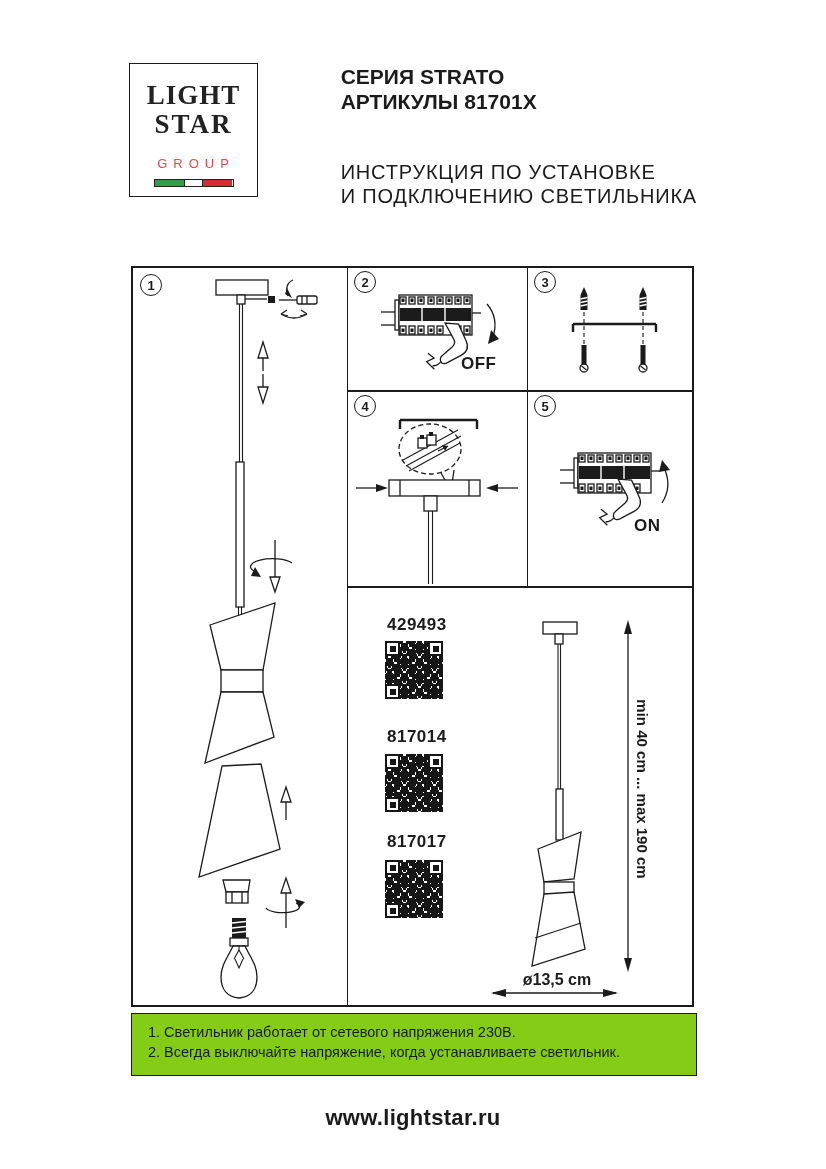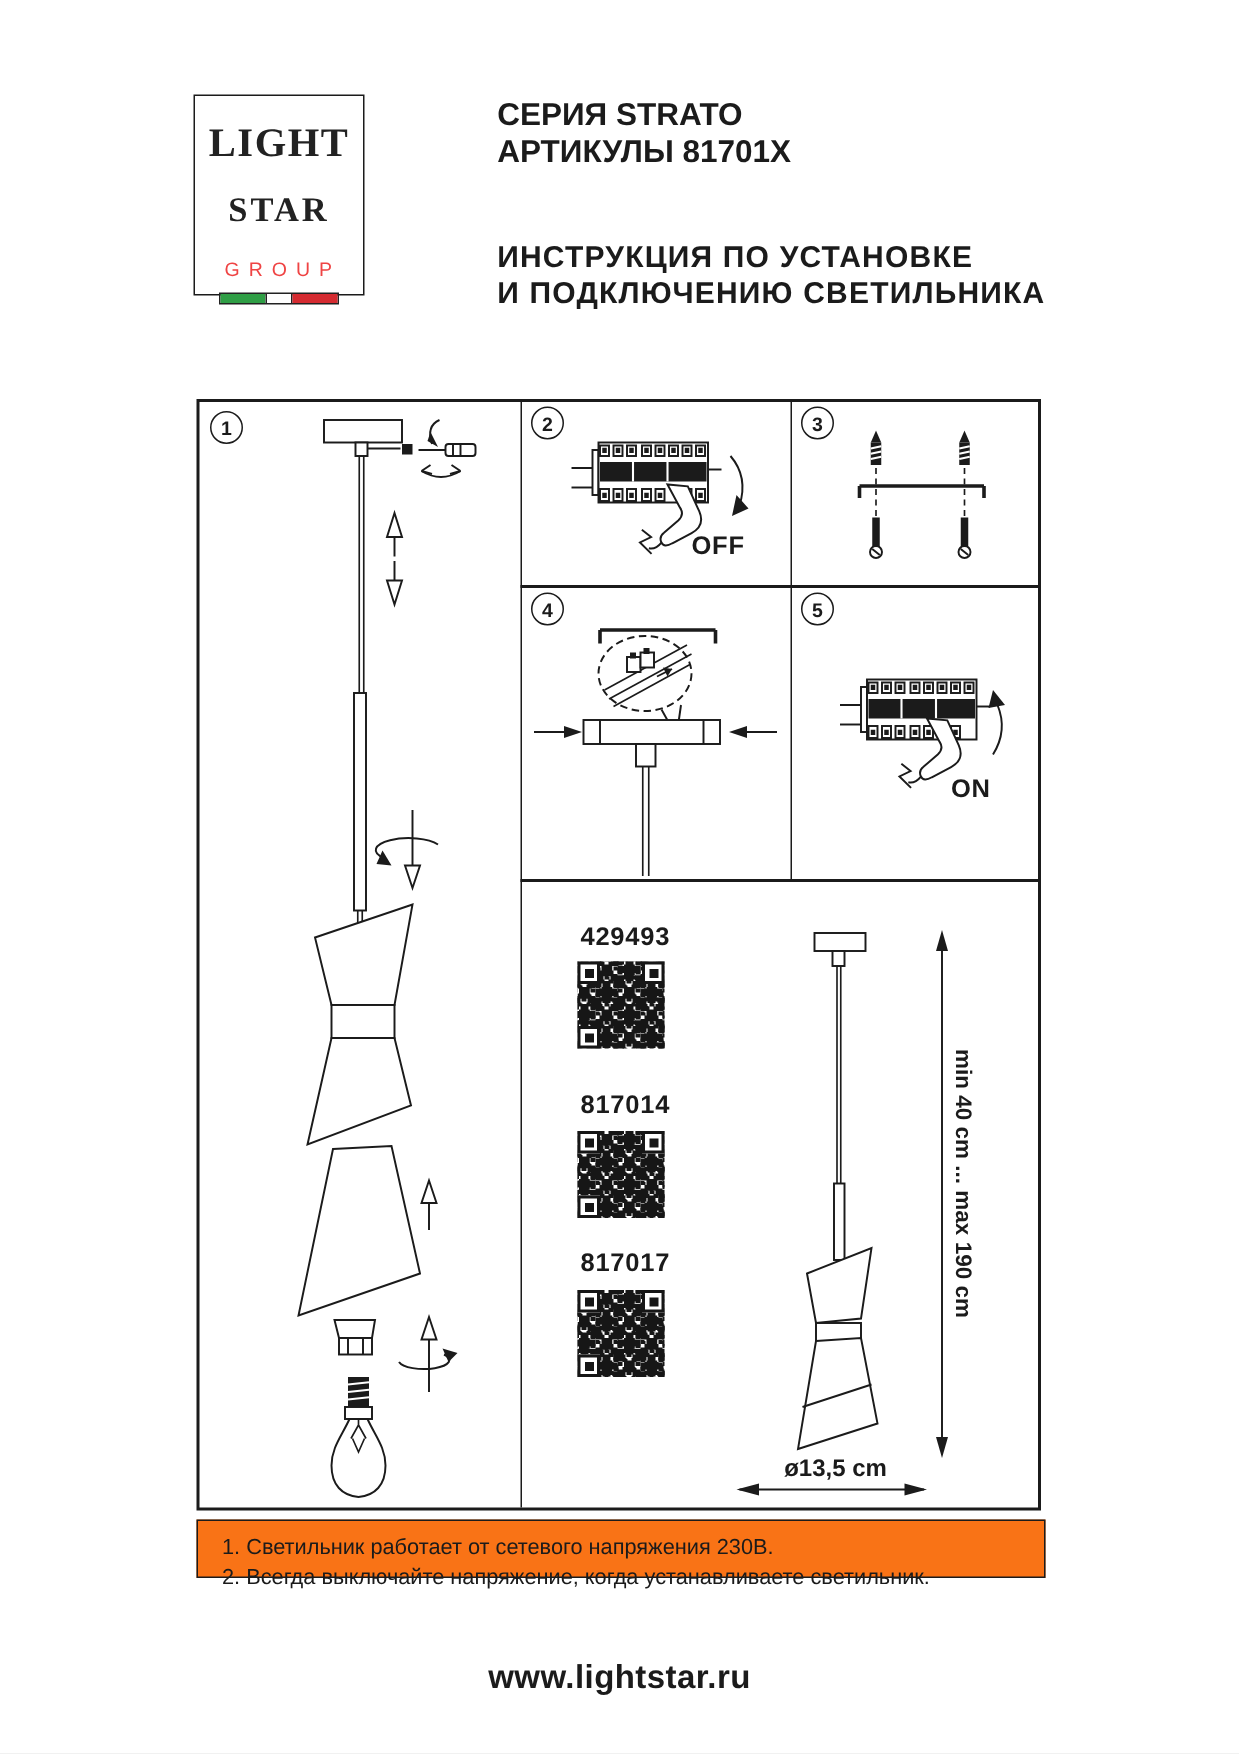--- a/index.html
+++ b/index.html
@@ -2,34 +2,34 @@
 <html><head>
 <meta charset="utf-8">
 <style>
   * { margin:0; padding:0; box-sizing:border-box; }
   html,body { background:#e8e8e8; }
   body { font-family:"Liberation Sans", sans-serif; color:#1b1b1b; }
   .page { position:relative; width:826px; height:1169px; background:#ffffff; margin:0 auto; overflow:hidden; }
   .abs { position:absolute; }
 
   
-  .logo-box { left:129px; top:63px; width:114px; height:134px; border:1.5px solid #1b1b1b; text-align:center; padding-top:18px; background:#fff; }
+  .logo-box { left:129px; top:63px; width:129px; height:134px; border:1.5px solid #1b1b1b; text-align:center; padding-top:18px; background:#fff; }
   .logo-word { font-family:"Liberation Serif", serif; font-weight:bold; color:#222; }
   .logo-light { font-size:27px; line-height:27px; letter-spacing:1px; }
-  .logo-star  { font-size:23px; line-height:30px; letter-spacing:2px;margin-top:16px; }
+  .logo-star  { font-size:27px; line-height:30px; letter-spacing:2px; }
   .logo-group { font-family:"Liberation Sans", sans-serif; font-size:13px; letter-spacing:6px; margin-top:17px; margin-left:5px; color:#ef4444; }
   .logo-flag { width:80px; height:8px; margin:8px auto 0; border:1px solid #222; display:flex; }
   .logo-flag .g { width:38%; background:#2f9e45; }
   .logo-flag .w { width:24%; background:#ffffff; border-left:1px solid #222; border-right:1px solid #222; }
   .logo-flag .r { width:38%; background:#d52b31; }
 
   
   .header { right:129px; top:64px; }
   .hdr1 { font-size:21px; font-weight:bold; line-height:25px; }
-  .hdr-title { margin-top:46px; font-size:20px; font-weight:bold; line-height:24px; letter-spacing:0.8px; }
+  .hdr-title { margin-top:46px; font-size:20px; font-weight:normal; line-height:24px; letter-spacing:0.8px; }
 
   
   .main-box { left:131px; top:266px; width:563px; height:741px; border:2px solid #1b1b1b; background:#fff; }
   .vline { position:absolute; width:1.5px; background:#1b1b1b; }
   .hline { position:absolute; height:1.5px; background:#1b1b1b; }
   .panel { position:absolute; }
   .badge { position:absolute; width:22px; height:22px; border:1.5px solid #1b1b1b; border-radius:50%;
            display:flex; align-items:center; justify-content:center; font-size:13px; font-weight:bold; background:#fff; }
   .sw { position:absolute; font-weight:bold; font-size:17px; letter-spacing:0.5px; }
 
@@ -52,21 +52,21 @@
         #ffffff; }
   .finder { position:absolute; width:15px; height:15px; border:2.5px solid #161616; background:#fff; }
   .finder::after { content:""; position:absolute; inset:2.5px; background:#161616; }
   .f-tl { top:0; left:0; } .f-tr { top:0; right:0; } .f-bl { bottom:0; left:0; }
   .dim-v { position:absolute; left:294px; top:201px; transform:translate(-50%,-50%) rotate(90deg); white-space:nowrap;
            font-size:15px; font-weight:bold; }
   .dim-h { position:absolute; left:209px; top:392px; transform:translate(-50%,-50%); white-space:nowrap;
            font-size:16px; font-weight:bold; }
 
   
-  .notes-box { left:131px; top:1013px; width:566px; height:39px; border:1.5px solid #1b1b1b; padding:8px 16px; background:#f97316; }
+  .notes-box { left:131px; top:1013px; width:566px; height:63px; border:1.5px solid #1b1b1b; padding:8px 16px; background:#84cc16; }
   .note-line { font-size:14.5px; line-height:20px; }
   .footer { left:0; width:826px; top:1105px; text-align:center; font-size:22px; font-weight:bold; letter-spacing:0.3px; }
 </style>
 </head>
 <body>
 
 <div class="page">
 
   <div class="abs logo-box">
     <div class="logo-word logo-light">LIGHT</div>

